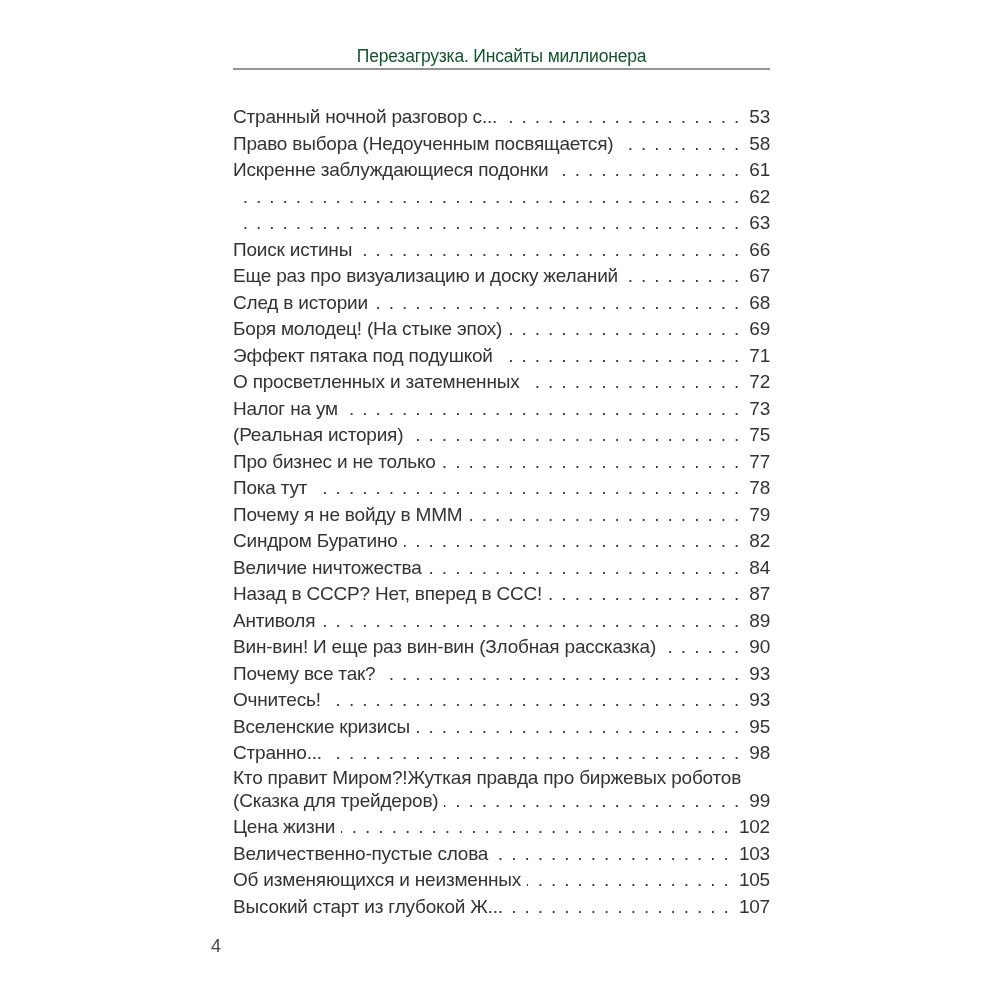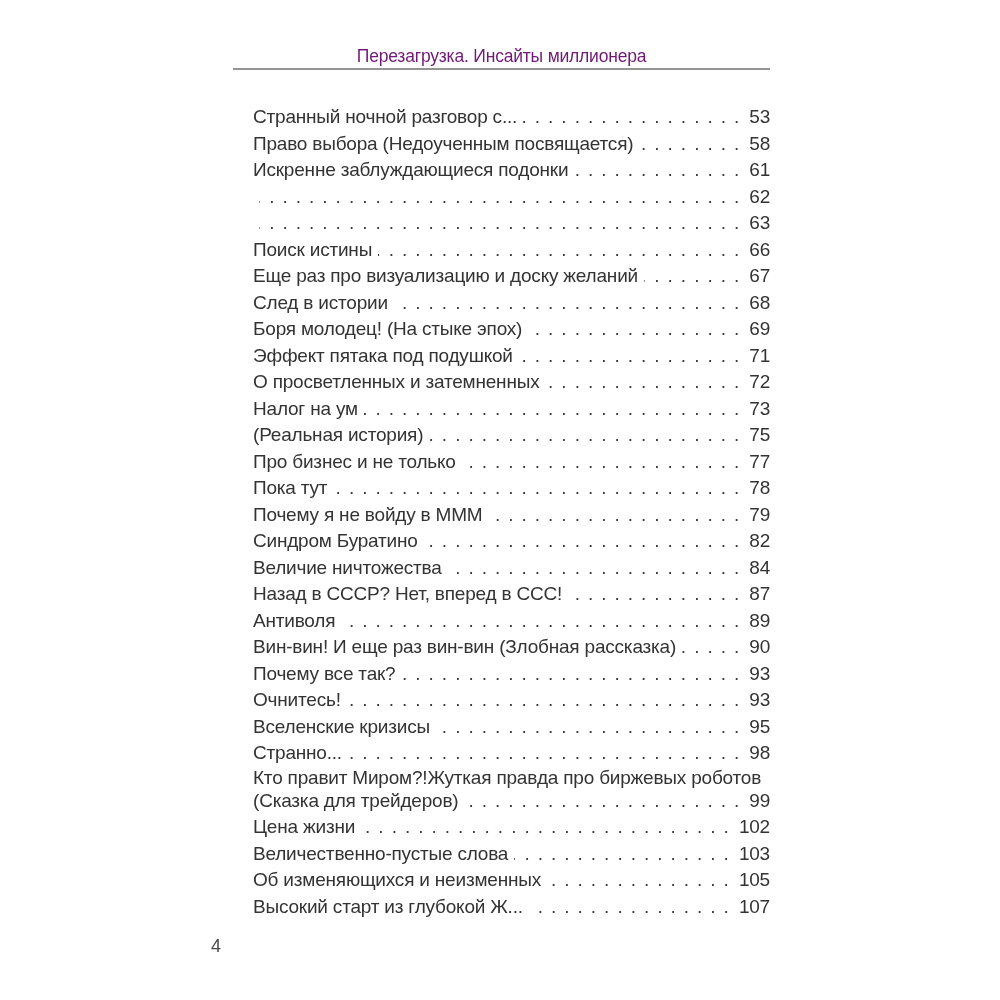--- a/index.html
+++ b/index.html
@@ -1,23 +1,23 @@
 <!DOCTYPE html>
 <html><head>
 <meta charset="utf-8">
 <style>
   html,body{margin:0;padding:0;background:#fff;}
   body{width:1000px;height:1000px;font-family:"Liberation Sans","DejaVu Sans",sans-serif;color:#333;}
   .page{position:relative;width:1000px;height:1000px;background:#fff;overflow:hidden;}
   .running-head{position:absolute;left:233px;width:537px;top:46px;text-align:center;
-    font-size:17.5px;color:#701a75;letter-spacing:-0.2px;}
+    font-size:17.5px;color:#14532d;letter-spacing:-0.2px;}
   .head-rule{position:absolute;left:233px;width:537px;top:68px;height:2px;background:#949494;}
   .toc{position:absolute;left:233px;width:537px;top:104px;color:#333;}
   .toc-row{display:flex;height:26.5px;line-height:26.5px;font-size:19px;
-    letter-spacing:-0.2px;white-space:nowrap;margin-left:20px;}
+    letter-spacing:-0.2px;white-space:nowrap;}
   .toc-row.wrap-first{height:21px;line-height:21px;}
   .title{flex:0 0 auto;}
   .it{}
   .leader{flex:1 1 auto;overflow:hidden;direction:rtl;letter-spacing:8px;
     margin:0 2px 0 6px;color:#3a3a3a;}
   .pagenum{flex:0 0 auto;text-align:center;}
   .folio{position:absolute;left:211px;top:936px;font-size:18px;color:#4a4a4a;line-height:1.2;}
 </style>
 </head>
 <body>

